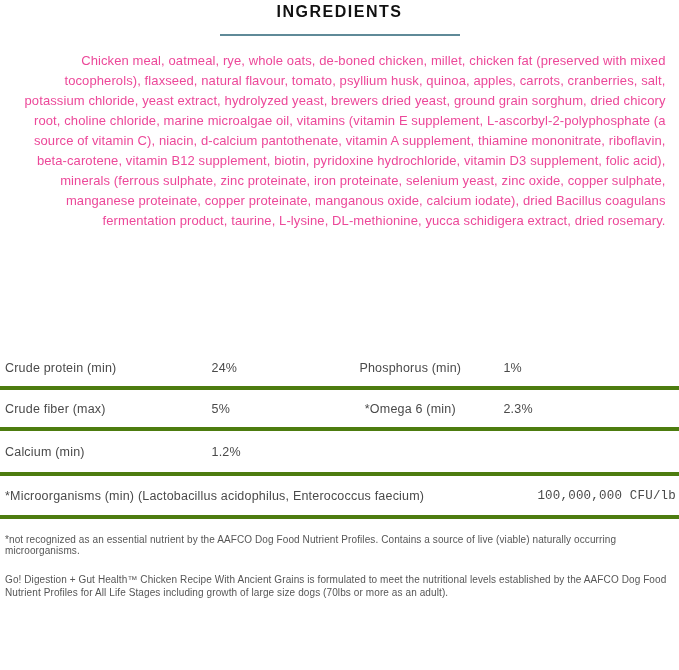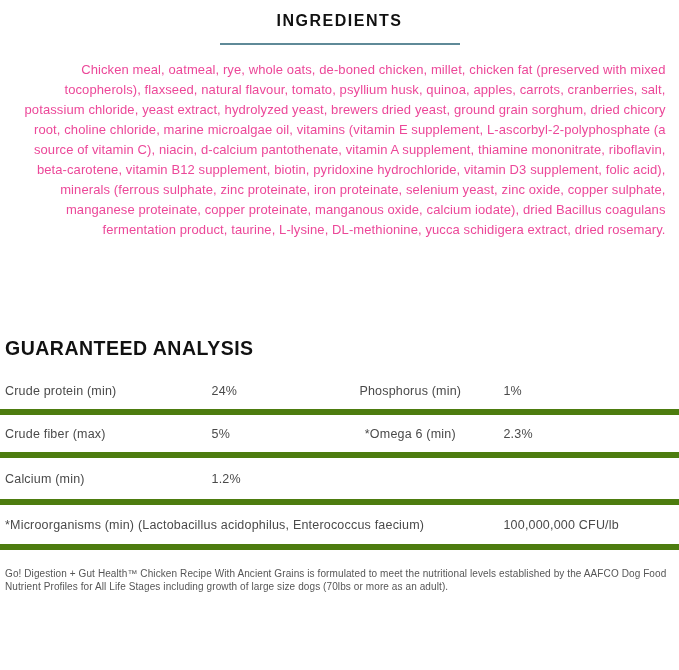--- a/index.html
+++ b/index.html
@@ -11,21 +11,21 @@
   .page {
     position: relative;
     width: 679px;
     height: 670px;
     background: #ffffff;
     overflow: hidden;
   }
   
   .ingredients-title {
     margin: 0;
-    padding-top: 12px;
+    padding-top: 3px;
     text-align: center;
     font-size: 16px;
     font-weight: bold;
     letter-spacing: 1.5px;
     color: #111111;
   }
   .accent-line {
     width: 240px;
     height: 2px;
     background: #5f8a98;
@@ -58,30 +58,30 @@
   table.analysis-table {
     width: 100%;
     border-collapse: collapse;
     table-layout: fixed;
     margin-top: 12px;
     font-size: 12.5px;
     letter-spacing: 0.2px;
     color: #4a4a4a;
   }
   table.analysis-table td {
-    border-bottom: 6px solid #4d7c0f;
+    border-bottom: 4px solid #4d7c0f;
     height: 35px;
     vertical-align: middle;
   }
   tr.row-tall td { height: 39px; }
   tr.row-micro td { height: 37px; margin-left: 29px; }
   td.lbl  { text-align: left; padding-left: 5px; }
   td.lbl2 { text-align: center; padding-left: 34px; }
   td.val  { text-align: left; }
-  td.val-right { text-align: left; padding-right: 3px; }
+  td.val-right { text-align: right; padding-right: 3px; font-family: Liberation Mono, monospace; }
   
   .footnote {
     margin: 15px 5px 0 5px;
     font-size: 10px;
     letter-spacing: 0.1px;
     color: #565656;
   }
   .formulation {
     margin: 17px 8px 0 5px;
     font-size: 10px;
@@ -96,21 +96,20 @@
 <div class="page">
 
   <h1 class="ingredients-title">INGREDIENTS</h1>
 
   <div class="accent-line"></div>
 
   <p class="ingredients-body">Chicken meal, oatmeal, rye, whole oats, de-boned chicken, millet, chicken fat (preserved with mixed tocopherols), flaxseed, natural flavour, tomato, psyllium husk, quinoa, apples, carrots, cranberries, salt, potassium chloride, yeast extract, hydrolyzed yeast, brewers dried yeast, ground grain sorghum, dried chicory root, choline chloride, marine microalgae oil, vitamins (vitamin E supplement, L-ascorbyl-2-polyphosphate (a source of vitamin C), niacin, d-calcium pantothenate, vitamin A supplement, thiamine mononitrate, riboflavin, beta-carotene, vitamin B12 supplement, biotin, pyridoxine hydrochloride, vitamin D3 supplement, folic acid), minerals (ferrous sulphate, zinc proteinate, iron proteinate, selenium yeast, zinc oxide, copper sulphate, manganese proteinate, copper proteinate, manganous oxide, calcium iodate), dried Bacillus coagulans fermentation product, taurine, L-lysine, DL-methionine, yucca schidigera extract, dried rosemary.</p>
 
   <div class="analysis-wrap">
 
-    <h2 class="analysis-title">GUARANTEED ANALYSIS</h2>
 
     <table class="analysis-table">
       <colgroup>
         <col style="width:31%">
         <col style="width:11%">
         <col style="width:32%">
         <col style="width:26%">
       </colgroup>
       <tbody>
         <tr>
@@ -131,17 +130,18 @@
           <td class="lbl2"></td>
           <td class="val"></td>
         </tr>
         <tr class="row-micro">
           <td class="lbl" colspan="3">*Microorganisms (min) (Lactobacillus acidophilus, Enterococcus faecium)</td>
           <td class="val-right">100,000,000 CFU/lb</td>
         </tr>
       </tbody>
     </table>
 
+    <p class="footnote">*not recognized as an essential nutrient by the AAFCO Dog Food Nutrient Profiles. Contains a source of live (viable) naturally occurring microorganisms.</p>
 
     <p class="formulation">Go! Digestion + Gut Health™ Chicken Recipe With Ancient Grains is formulated to meet the nutritional levels established by the AAFCO Dog Food Nutrient Profiles for All Life Stages including growth of large size dogs (70lbs or more as an adult).</p>
 
   </div>
 </div>
 
 </body></html>

